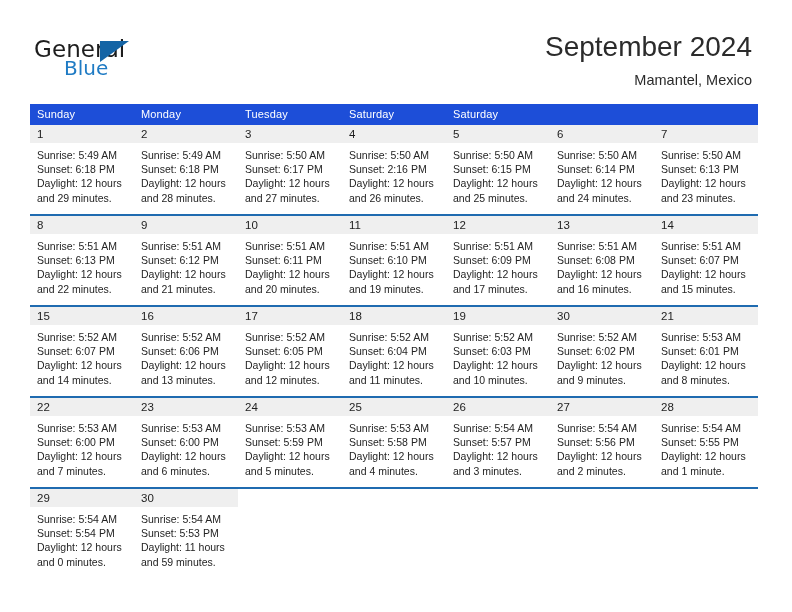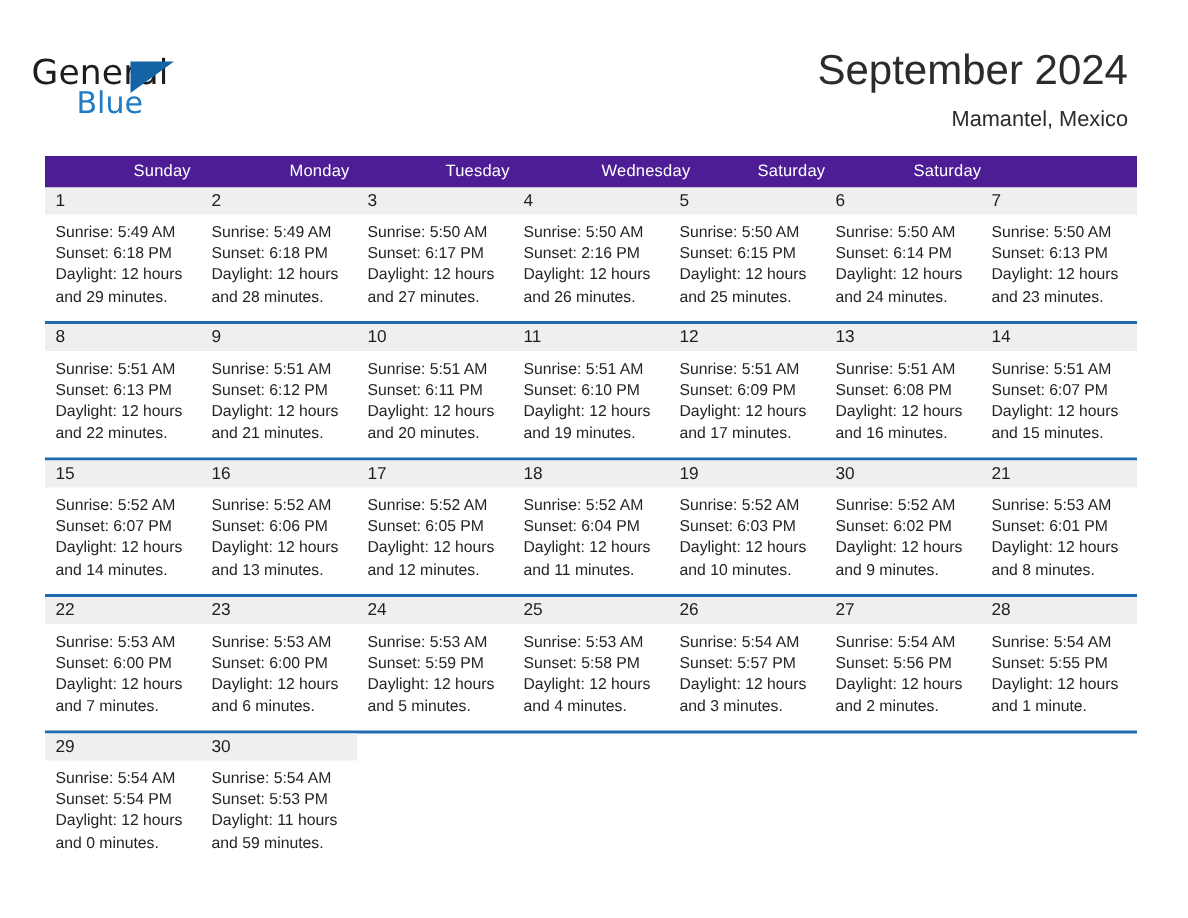--- a/index.html
+++ b/index.html
@@ -24,21 +24,21 @@
   
   .header {
     position: absolute;
     left: 0;
     top: 0;
     width: 792px;
     height: 100px;
   }
   .brand {
     position: absolute;
-    left: 21px;
+    left: 34px;
     top: 36px;
     width: 230px;
     height: 52px;
   }
   .brand-general {
     position: absolute;
     left: 0;
     top: 0;
     font-size: 23px;
     letter-spacing: 0.1px;
@@ -90,23 +90,22 @@
   
   .calendar {
     position: absolute;
     left: 30px;
     top: 104px;
     width: 728px;
   }
   .dow-row {
     display: flex;
     width: 728px;
-    background: #4c1d95;
+    background: #1d4ed8;
     height: 21px;
-    justify-content: center;
   }
   .dow-cell {
     width: 104px;
     box-sizing: border-box;
     padding-left: 7px;
     color: #ffffff;
     font-size: 11px;
     line-height: 21px;
     letter-spacing: 0.15px;
     white-space: nowrap;
@@ -167,21 +166,20 @@
       <div class="cal-subtitle">Mamantel, Mexico</div>
     </div>
   </div>
 
   <div class="calendar">
 
     <div class="dow-row">
       <div class="dow-cell">Sunday</div>
       <div class="dow-cell">Monday</div>
       <div class="dow-cell">Tuesday</div>
-      <div class="dow-cell">Wednesday</div>
       <div class="dow-cell">Saturday</div>
       <div class="dow-cell">Saturday</div>
     </div>
 
     <div class="week-row first">
       <div class="day-cell">
         <div class="num-band">1</div>
         <div class="info">
           <div class="info-line">Sunrise: 5:49 AM</div>
           <div class="info-line">Sunset: 6:18 PM</div>

